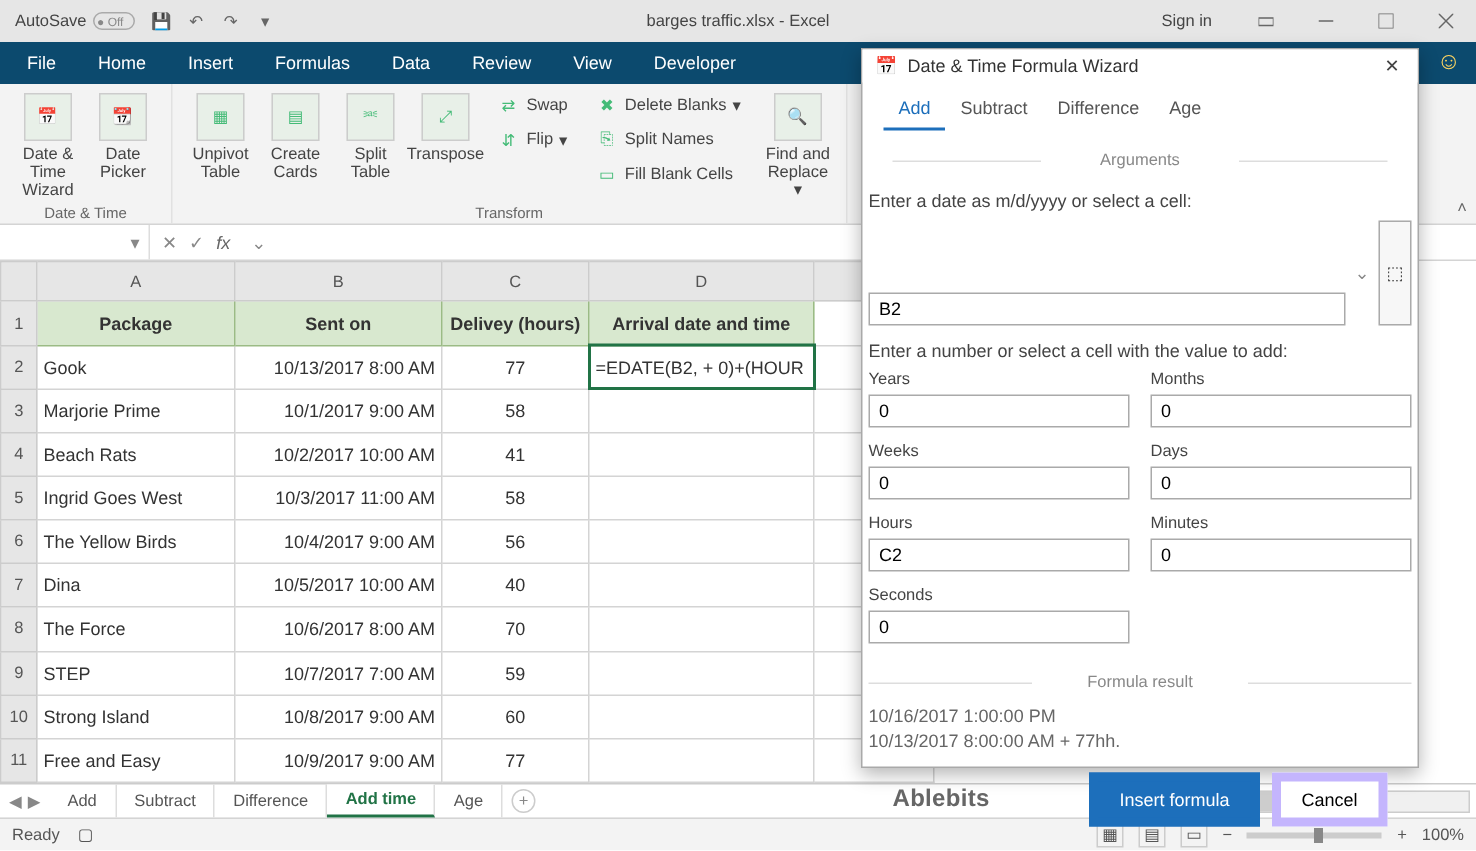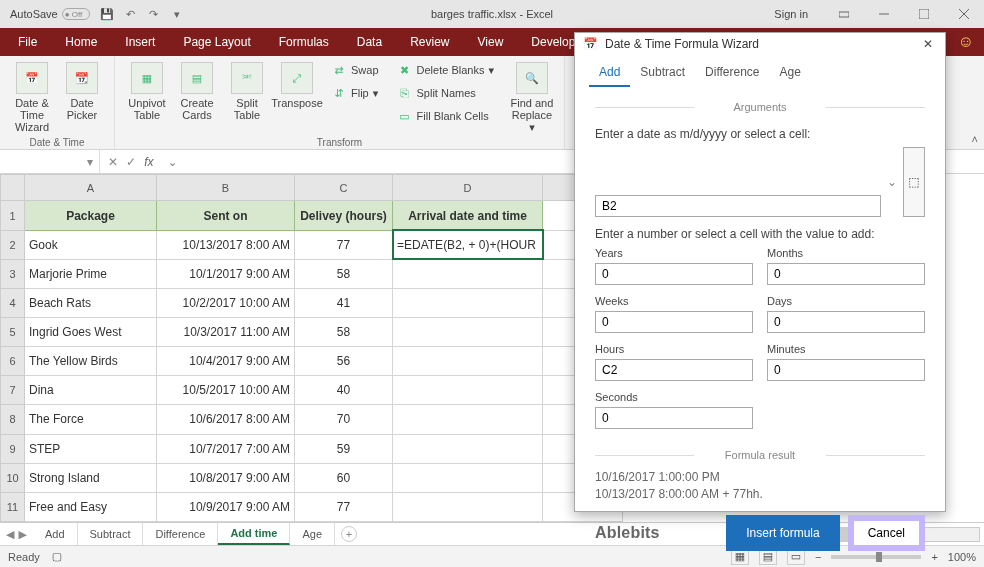--- a/index.html
+++ b/index.html
@@ -9,21 +9,21 @@
 .titlebar .autosave { margin-left: 10px; display:flex; align-items:center; gap:4px; }
 .titlebar .autosave .toggle { width:28px; height:12px; border:1px solid #aaa; border-radius:6px; display:flex; align-items:center; padding:0 2px; color:#888; font-size:8px; }
 .titlebar .title { position:absolute; left:50%; transform:translateX(-50%); color:#444; }
 .titlebar .right { margin-left:auto; display:flex; align-items:center; height:100%; }
 .titlebar .signin { margin-right:16px; color:#444; }
 .winbtn { width:40px; height:100%; display:flex; align-items:center; justify-content:center; color:#666; }
 .winbtn svg { width:10px; height:10px; }
 .titlebar .qat { display:flex; gap:7px; margin-left:10px; align-items:center;}
 .qaticon { width:16px; height:16px; display:flex; align-items:center; justify-content:center; color:#666; }
 
-.tabbar { height:28px; background:#7f1d1d; display:flex; align-items:center; padding-left:4px; }
+.tabbar { height:28px; background:#0c4a6e; display:flex; align-items:center; padding-left:4px; }
 .tab { padding:0 14px; height:100%; display:flex; align-items:center; font-size:12px; color:#fff; }
 .smilebtn { margin-left:auto; margin-right:10px; color:#fed561; font-size:16px; }
 
 .ribbon { height:94px; background:#f3f3f3; border-bottom:1px solid #d4d4d4; display:flex; font-size:11px; position:relative; }
 .rgroup { border-right:1px solid #e1e1e1; padding:4px 8px 2px; display:flex; flex-direction:column; }
 .rgroup .label { text-align:center; color:#666; font-size:10px; margin-top:auto; padding-top:2px;}
 .ritems { display:flex; gap:2px; }
 .rbtn { display:flex; flex-direction:column; align-items:center; width:48px; padding:2px; text-align:center; line-height:1.1; color:#444; }
 .rbtn .ic { width:32px; height:32px; background:#e8f0e8; border:1px solid #ccc; margin-bottom:3px; display:flex; align-items:center; justify-content:center; color:#4b7; }
 .rcol { display:flex; flex-direction:column; gap:3px; justify-content:flex-start; }
@@ -65,21 +65,21 @@
 .wizard { position:absolute; top:32px; right:38px; width:372px; height:480px; background:#fff; border:1px solid #a9a9a9; box-shadow:0 4px 12px rgba(0,0,0,.3); display:flex; flex-direction:column; font-size:12px; color:#333; }
 .wizard .whead { height:28px; display:flex; align-items:center; padding:0 8px; background:#fff; }
 .wizard .whead .ic{width:16px;height:16px;display:inline-flex;align-items:center;justify-content:center;color:#4b7;margin-right:6px;}
 .wizard .close { margin-left:auto; color:#444; padding:4px; }
 .wizard .wtabs { display:flex; gap:0; padding:0 14px; margin-top:4px; }
 .wizard .wtab { padding:6px 10px; color:#555; }
 .wizard .wtab.active { color:#1d6fbb; border-bottom:2px solid #1d6fbb; }
 .wizard .section-label { text-align:center; color:#888; margin:14px 20px 10px; position:relative; font-size:11px;}
 .wizard .section-label:before,.wizard .section-label:after{content:"";position:absolute;top:50%;width:30%;height:1px;background:#ddd;}
 .wizard .section-label:before{left:0}.wizard .section-label:after{right:0}
-.wizard .body { padding:0 20px; flex:1; }
+.wizard .body { padding:0 4px; flex:1; }
 .wizard .hint { margin:4px 0 6px; color:#444; }
 .wizard .daterow { display:flex; gap:6px; margin-bottom:10px; }
 .wizard .daterow input { flex:1; border:1px solid #aaa; padding:3px 6px; font-size:12px;margin-top:48px; }
 .wizard .pickbtn { width:22px; border:1px solid #aaa; background:#f7f7f7; display:flex; align-items:center; justify-content:center; }
 .wizard .grid4 { display:grid; grid-template-columns:repeat(2,1fr); gap:10px 14px; margin-top:6px; }
 .wizard .fcol label { display:block; color:#444; margin-bottom:4px; font-size:11px; }
 .wizard .fcol input { width:100%; border:1px solid #aaa; padding:3px 6px; font-size:12px; }
 .wizard .result { color:#666; margin-top:4px; line-height:1.4; }
 .wizard .footer { display:flex; align-items:center; padding:12px 20px; gap:8px; }
 .wizard .brand { font-weight:bold; color:#666; font-size:16px; letter-spacing:.2px;}
@@ -124,21 +124,20 @@
           <line x1="10" y1="0" x2="0" y2="10" stroke="#666"></line>
         </svg>
       </div>
   </div>
 </div>
 
 <div class="tabbar">
   <div class="tab">File</div>
   <div class="tab">Home</div>
   <div class="tab">Insert</div>
-  <div class="tab">Page Layout</div>
   <div class="tab">Formulas</div>
   <div class="tab">Data</div>
   <div class="tab">Review</div>
   <div class="tab">View</div>
   <div class="tab">Developer</div>
   <span class="smilebtn">☺</span>
 </div>
 
 <div class="ribbon">
   <div class="rgroup">

